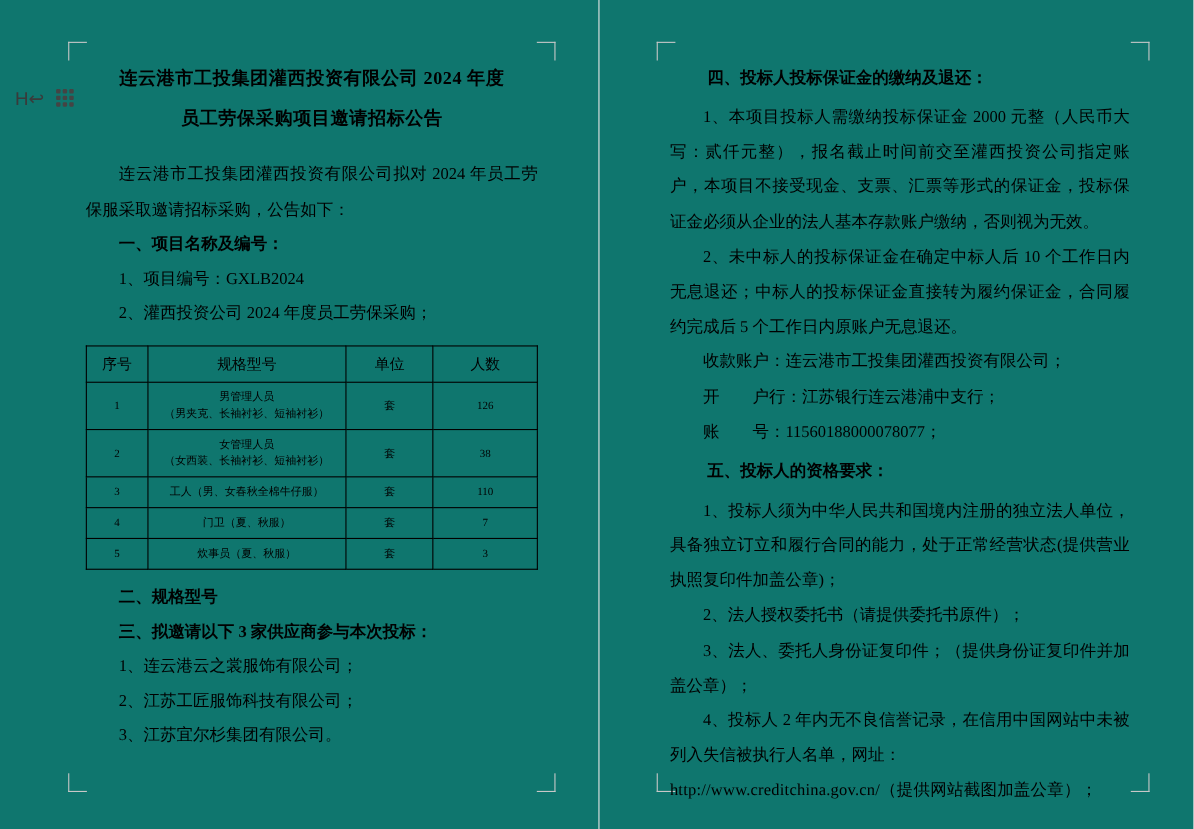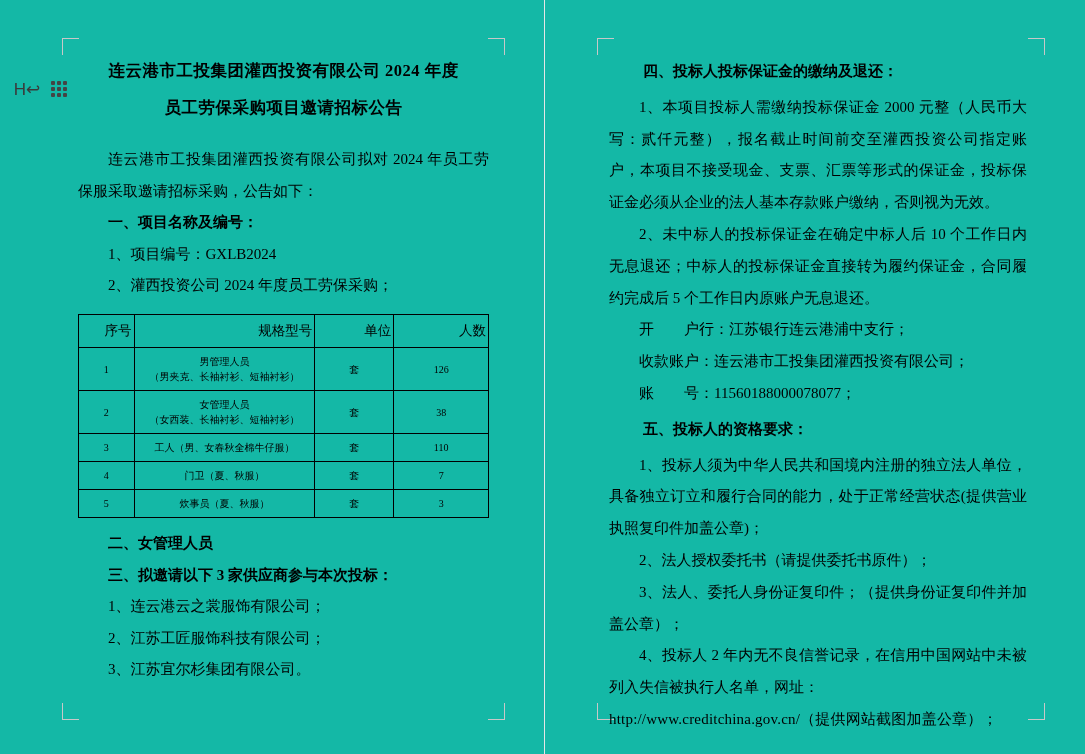--- a/index.html
+++ b/index.html
@@ -14,21 +14,21 @@
   .workspace {
     position: relative;
     width: 1085px;
     height: 754px;
     background: #f3f3f3;
     display: flex;
     flex-direction: row;
   }
   .page {
     position: relative;
-    background: #14b8a6;
+    background: #0f766e;
     box-shadow: 0 0 0 1px #e6e6e6;
   }
   .page-left {
     width: 545px;
     height: 754px;
   }
   .page-right {
     width: 540px;
     height: 754px;
   }
@@ -136,21 +136,21 @@
   }
   table.spec td, table.spec th {
     border: 1px solid #000;
     font-size: 10px;
     text-align: center;
     vertical-align: middle;
     padding: 6px 2px;
     font-weight: normal;
     line-height: 1.5;
   }
-  table.spec th { font-size: 13.5px; text-align: right; }
+  table.spec th { font-size: 13.5px; }
   table.spec .c0 { width: 13%; }
   table.spec .c1 { width: 45%; }
   table.spec .c2 { width: 19%; }
   table.spec .c3 { width: 23%; }
   .two-line span { display: block; }
 
   .r-para {
     font-size: 15px;
     line-height: 2.12;
     text-align: justify;
@@ -256,43 +256,43 @@
           </tr>
           <tr>
             <td>5</td>
             <td>炊事员（夏、秋服）</td>
             <td>套</td>
             <td>3</td>
           </tr>
         </tbody>
       </table>
 
-      <p class="heading2">二、女管理人员</p>
+      <p class="heading2">二、规格型号</p>
       <p class="heading2">三、拟邀请以下 3 家供应商参与本次投标：</p>
       <p class="list-line">1、连云港云之裳服饰有限公司；</p>
       <p class="list-line">2、江苏工匠服饰科技有限公司；</p>
       <p class="list-line">3、江苏宜尔杉集团有限公司。</p>
     </div>
   </div>
 
   <div class="gutter"></div>
 
   <div class="page page-right">
     <div class="cmark cm-tl" style="left:52px; top:38px;"></div>
     <div class="cmark cm-tr" style="right:40px; top:38px;"></div>
     <div class="cmark cm-bl" style="left:52px; bottom:34px;"></div>
     <div class="cmark cm-br" style="right:40px; bottom:34px;"></div>
 
     <div class="content">
       <p class="r-head">四、投标人投标保证金的缴纳及退还：</p>
       <p class="r-para">1、本项目投标人需缴纳投标保证金 2000 元整（人民币大写：贰仟元整），报名截止时间前交至灌西投资公司指定账户，本项目不接受现金、支票、汇票等形式的保证金，投标保证金必须从企业的法人基本存款账户缴纳，否则视为无效。</p>
       <p class="r-para">2、未中标人的投标保证金在确定中标人后 10 个工作日内无息退还；中标人的投标保证金直接转为履约保证金，合同履约完成后 5 个工作日内原账户无息退还。</p>
 
+      <p class="kv">收款账户：连云港市工投集团灌西投资有限公司；</p>
       <p class="kv">开　　户行：江苏银行连云港浦中支行；</p>
-      <p class="kv">收款账户：连云港市工投集团灌西投资有限公司；</p>
       <p class="kv">账　　号：11560188000078077；</p>
 
       <p class="r-head">五、投标人的资格要求：</p>
       <p class="r-para">1、投标人须为中华人民共和国境内注册的独立法人单位，具备独立订立和履行合同的能力，处于正常经营状态(提供营业执照复印件加盖公章)；</p>
       <p class="r-para">2、法人授权委托书（请提供委托书原件）；</p>
       <p class="r-para">3、法人、委托人身份证复印件；（提供身份证复印件并加盖公章）；</p>
       <p class="r-para">4、投标人 2 年内无不良信誉记录，在信用中国网站中未被列入失信被执行人名单，网址：</p>
       <p class="r-para no-indent mono-url" style="text-indent:0;">http://www.creditchina.gov.cn/（提供网站截图加盖公章）；</p>
     </div>
   </div>

